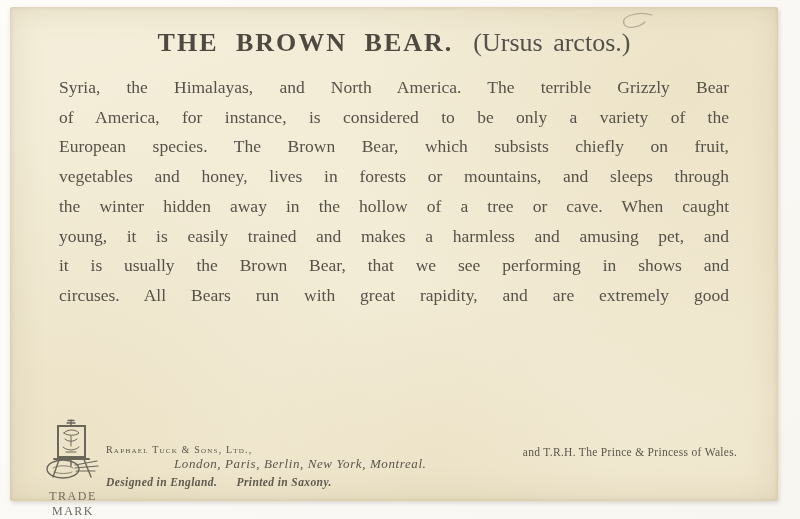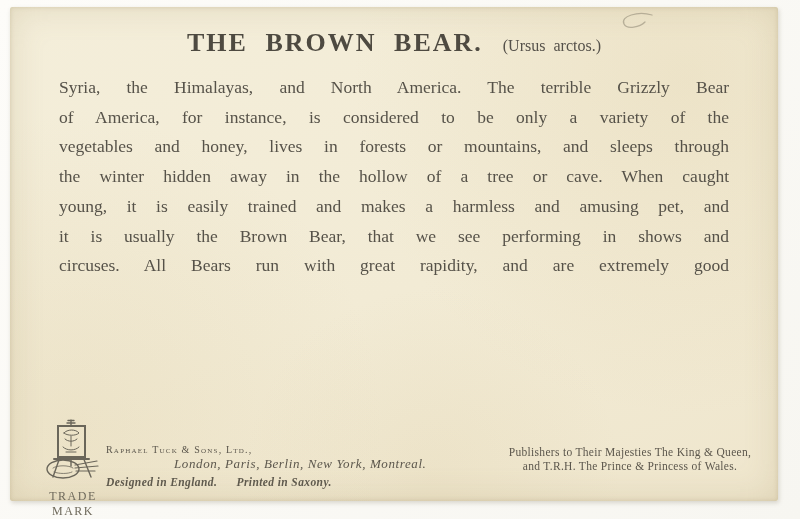--- a/index.html
+++ b/index.html
@@ -42,21 +42,21 @@
   }
   .title-main {
     font-size: 26px;
     font-weight: bold;
     letter-spacing: 2px;
     word-spacing: 9px;
     color: #4e4a41;
     margin-top: 36px;
   }
   .title-latin {
-    font-size: 16px;
+    font-size: 26px;
     margin-left: 20px;
     word-spacing: 4px;
     color: #55514a;
   }
   .body-text {
     width: 670px;
     margin: 15px auto 0 auto;
     font-size: 17.5px;
     line-height: 29.7px;
     color: #565249;
@@ -125,20 +125,21 @@
       <path d="M44,7 C30,3 12,8 16,16 C19,22 32,19 37,14" fill="none" stroke="#8d8673" stroke-width="1.3" stroke-linecap="round"></path>
     </svg>
 
     <div class="title-row">
       <span class="title-main">THE BROWN BEAR.</span><span class="title-latin">(Ursus arctos.)</span>
     </div>
 
     <div class="body-text">
       <div class="line">Syria, the Himalayas, and North America.  The terrible Grizzly Bear</div>
       <div class="line">of America, for instance, is considered to be only a variety of the</div>
+      <div class="line">European species.  The Brown Bear, which subsists chiefly on fruit,</div>
       <div class="line">vegetables and honey, lives in forests or mountains, and sleeps through</div>
       <div class="line">the winter hidden away in the hollow of a tree or cave.  When caught</div>
       <div class="line">young, it is easily trained and makes a harmless and amusing pet, and</div>
       <div class="line">it is usually the Brown Bear, that we see performing in shows and</div>
       <div class="line">circuses.  All Bears run with great rapidity, and are extremely good</div>
     </div>
 
     <div class="logo-block">
       <svg width="64" height="66" viewBox="0 0 64 66">
         <g fill="none" stroke="#6a665a" stroke-width="1.4" stroke-linecap="round">
@@ -167,18 +168,17 @@
     <div class="pub-block">
       <div class="pub-name">Raphael Tuck &amp; Sons, Ltd.,</div>
       <div class="pub-cities">London, Paris, Berlin, New York, Montreal.</div>
       <div class="pub-note">
         <span class="note-part">Designed in England.</span>
         <span class="note-part">Printed in Saxony.</span>
       </div>
     </div>
 
     <div class="royal-block">
-      <div>Publishers to Their Majesties The King &amp; Queen,</div>
       <div>and T.R.H. The Prince &amp; Princess of Wales.</div>
     </div>
 
   </div>
 </div>
 
 </body></html>

